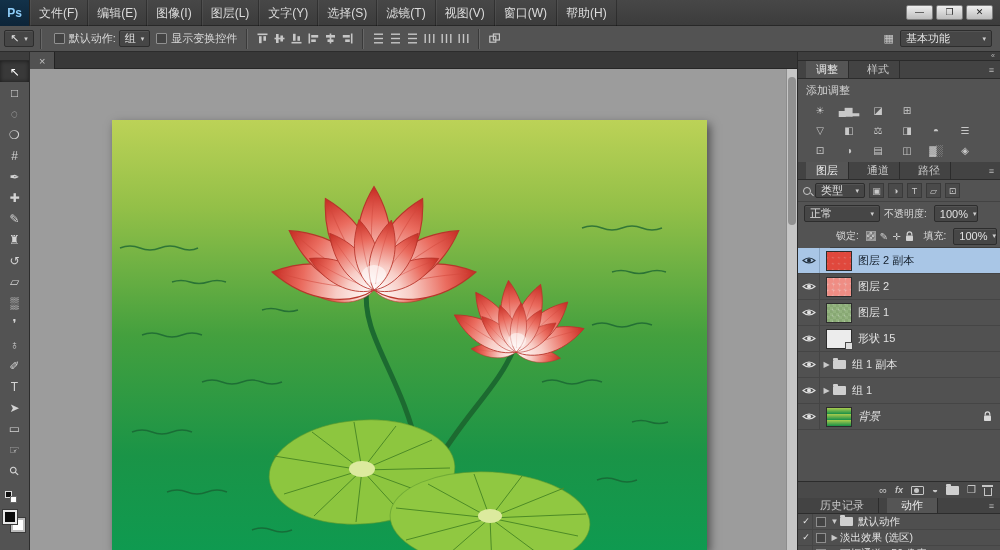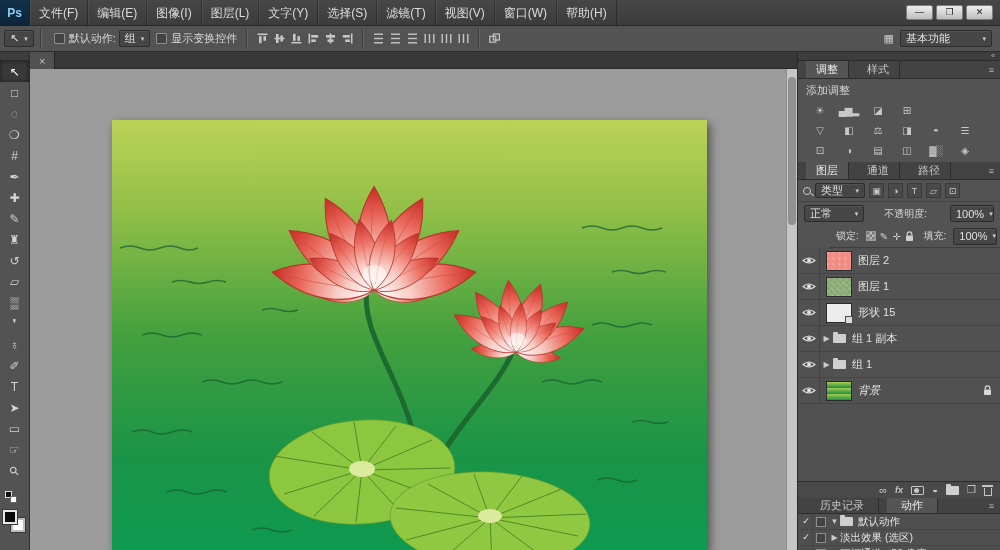--- a/index.html
+++ b/index.html
@@ -104,21 +104,21 @@
 
   .lay-tabs { top:110px; height:18px; }
   .lay-filter { top:128px; height:22px; display:flex; align-items:center;
     padding:0 5px; gap:4px; border-bottom:1px solid #434343; }
   .i-mag { width:8px; height:8px; border:1.4px solid #c9c9c9; border-radius:50%; position:relative; flex:none; }
   .i-mag::after { content:""; position:absolute; width:4px; height:1.4px;
     background:#c9c9c9; transform:rotate(45deg); right:-3.6px; bottom:-1.4px; }
   .fbtn { width:15px; height:15px; display:flex; align-items:center; justify-content:center;
     background:#4a4a4a; border:1px solid #3a3a3a; color:#c9c9c9; font-size:9px; }
   .lay-blend { top:150px; height:23px; display:flex; align-items:center;
-    padding:0 6px; gap:20px; }
+    padding:0 6px; gap:4px; }
   .lay-lock { top:173px; height:23px; display:flex; align-items:center;
     padding:0 6px; gap:4px; border-bottom:1px solid #3e3e3e;margin-left:32px; }
   .mini-ic { width:14px; height:14px; display:flex; align-items:center;
     justify-content:center; color:#cccccc; font-size:10px; }
   .i-checker { width:10px; height:10px; background-color:#7b7b7b; border:1px solid #9a9a9a;
     background-image:linear-gradient(45deg,#bfbfbf 25%,transparent 25%,transparent 75%,#bfbfbf 75%),
                      linear-gradient(45deg,#bfbfbf 25%,transparent 25%,transparent 75%,#bfbfbf 75%);
     background-size:5px 5px; background-position:0 0,2.5px 2.5px; }
 
   .lay-list { top:196px; height:233px; background:#515151; }
@@ -602,20 +602,30 @@
         </svg>
       </span>
     <span class="opt-label" style="font-size:10px;margin-left:6px">填充:</span>
     <div class="dropdown" style="width:44px">
       <span>100%</span>
       <span class="caret" style="margin-left:auto">▾</span>
     </div>
   </div>
 
   <div class="lay-list">
+    <div class="lrow selected">
+      <span class="eye">
+          <svg width="14" height="9" viewBox="0 0 14 9">
+            <path d="M1 4.5 Q7 -0.5 13 4.5 Q7 9.5 1 4.5 Z" fill="none" stroke="currentColor" stroke-width="1.1"></path>
+            <circle cx="7" cy="4.5" r="2" fill="currentColor"></circle>
+          </svg>
+        </span>
+      <span class="thumb t-f1"></span>
+      <span class="lname">图层 2 副本</span>
+    </div>
     <div class="lrow">
       <span class="eye">
           <svg width="14" height="9" viewBox="0 0 14 9">
             <path d="M1 4.5 Q7 -0.5 13 4.5 Q7 9.5 1 4.5 Z" fill="none" stroke="currentColor" stroke-width="1.1"></path>
             <circle cx="7" cy="4.5" r="2" fill="currentColor"></circle>
           </svg>
         </span>
       <span class="thumb t-f2"></span>
       <span class="lname">图层 2</span>
     </div>

